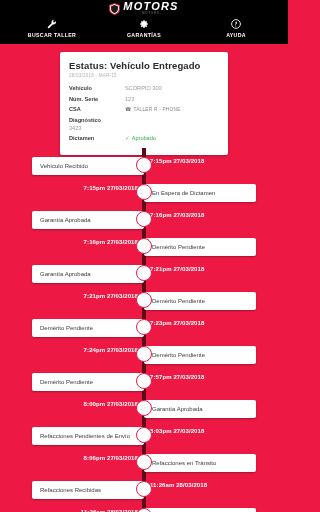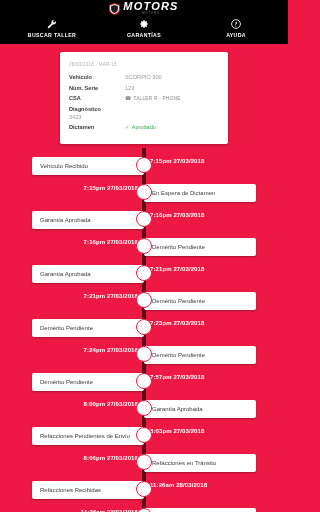--- a/index.html
+++ b/index.html
@@ -116,20 +116,21 @@
             <path d="M6.3 6.1c0-1 .8-1.7 1.8-1.7s1.7.7 1.7 1.6c0 .8-.5 1.2-1.1 1.6-.5.3-.7.6-.7 1.1v.3H6.7v-.4c0-.9.4-1.3 1-1.7.5-.3.7-.6.7-1 0-.5-.3-.8-.8-.8s-.8.3-.8.9z" fill="#ffffff"></path>
             <circle cx="7.6" cy="11.3" r=".85" fill="#ffffff"></circle>
           </svg>
         </span>
         <span class="nav-label">AYUDA</span>
       </div>
     </div>
   </div>
 
   <div class="card">
+    <div class="card-title">Estatus: Vehículo Entregado</div>
     <div class="card-date">28/03/2018 - MAR-15</div>
 
     <div class="card-rows">
       <div class="crow">
         <span class="crow-k">Vehículo</span>
         <span class="crow-v">SCORPIO 300</span>
       </div>
       <div class="crow">
         <span class="crow-k">Núm. Serie</span>
         <span class="crow-v">123</span>

